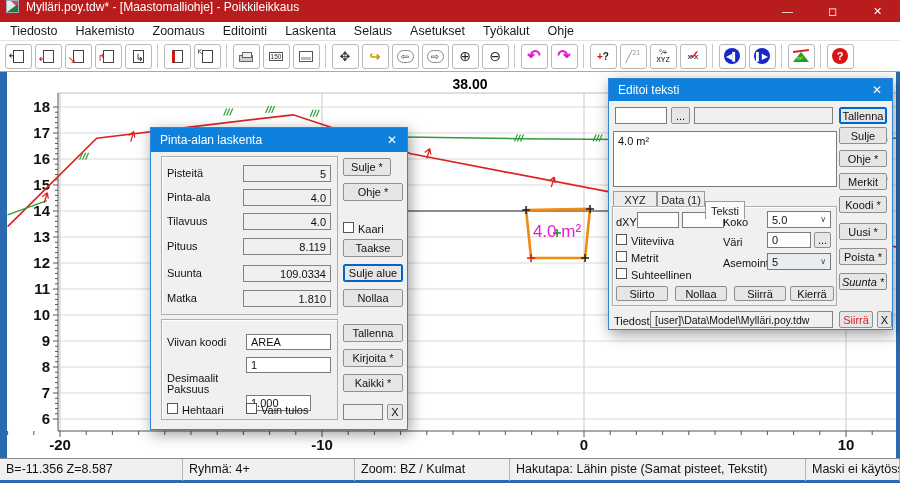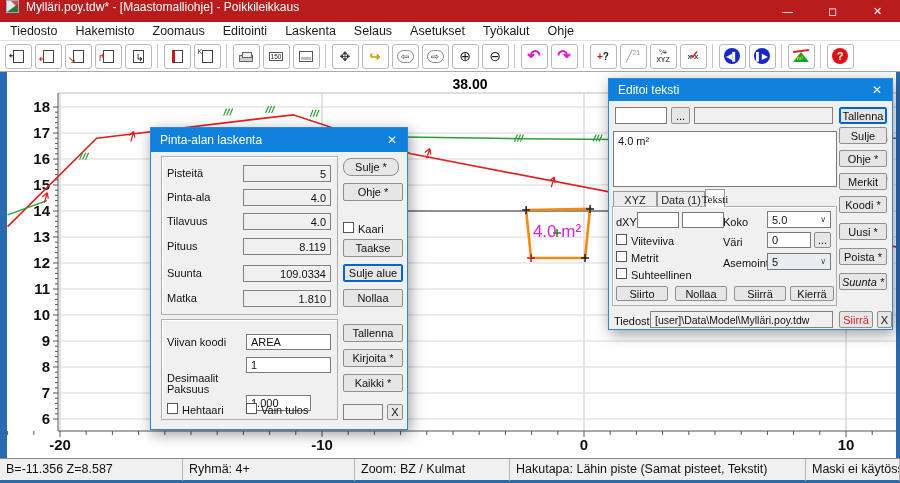--- a/index.html
+++ b/index.html
@@ -411,21 +411,21 @@
         <div class="lbl" style="left: 16px; top: 208px;">Viivan koodi</div>
         <div class="in-field" style="left: 95px; top: 206px; width: 85px; height: 16px;">AREA</div>
         <div class="lbl" style="left: 16px; top: 231px; margin-top: 13px;">Desimaalit</div>
         <div class="in-field" style="left: 95px; top: 229px; width: 85px; height: 16px;">1</div>
         <div class="lbl" style="left: 16px; top: 255px;">Paksuus</div>
         <div class="in-field" style="left: 95px; top: 267px; width: 65px; height: 16px;">1.000</div>
         <div class="cb" style="left: 16px; top: 275px;"></div>
         <div class="cb-lbl" style="left: 31px; top: 276px;">Hehtaari</div>
         <div class="cb" style="left: 95px; top: 275px;"></div>
         <div class="cb-lbl" style="left: 110px; top: 276px;">Vain tulos</div>
-        <div class="btn" style="left: 192px; top: 30px; width: 56px; height: 18px; border-radius: 8px;">Sulje *</div>
+        <div class="btn" style="left: 192px; top: 30px; width: 48px; height: 18px;">Sulje *</div>
         <div class="btn" style="left: 192px; top: 55px; width: 60px; height: 18px;">Ohje *</div>
         <div class="btn" style="left: 192px; top: 111px; width: 60px; height: 18px; text-align: center;">Taakse</div>
         <div class="btn default" style="left: 192px; top: 136px; width: 60px; height: 18px;">Sulje alue</div>
         <div class="btn" style="left: 192px; top: 161px; width: 60px; height: 18px;">Nollaa</div>
         <div class="btn" style="left: 192px; top: 196px; width: 60px; height: 18px;">Tallenna</div>
         <div class="btn" style="left: 192px; top: 221px; width: 60px; height: 18px;">Kirjoita *</div>
         <div class="btn" style="left: 192px; top: 246px; width: 60px; height: 18px;">Kaikki *</div>
         <div class="cb" style="left: 192px; top: 94px;"></div>
         <div class="cb-lbl" style="left: 207px; top: 95px;">Kaari</div>
         <div class="ro-field" style="left: 192px; top: 276px; width: 40px; height: 16px;"></div>
@@ -440,21 +440,21 @@
     </div>
     <div id="text-dlg-content">
         <div class="in-field" style="left: 6px; top: 28px; width: 52px; height: 17px;"></div>
         <div class="btn" style="left: 62px; top: 28px; width: 19px; height: 17px;">...</div>
         <div class="ro-field" style="left: 85px; top: 28px; width: 139px; height: 17px;"></div>
         <div class="in-field" style="left: 4px; top: 52px; width: 224px; height: 56px; align-items: flex-start; padding-top: 3px;">4.0 m²</div>
         <div class="scrollgl" style="top: 55px;">∧</div>
         <div class="scrollgl" style="top: 96px;">∨</div>
         <div class="tab" style="left: 4px; top: 112px; width: 44px;">XYZ</div>
         <div class="tab" style="left: 48px; top: 112px; width: 48px;">Data (1)</div>
-        <div class="tab active" style="left: 96px; top: 112px; width: 20px; font-family: Liberation Serif, serif;">Teksti</div>
+        <div class="tab active" style="left: 96px; top: 124px; width: 40px;">Teksti</div>
         <div class="tab" style="left: 136px; top: 112px; width: 46px; margin-top: 44px;">Mittaus</div>
         <div class="grp" style="left: 3px; top: 127px; width: 225px; height: 100px; background: rgb(240, 240, 240);"></div>
         <div class="lbl" style="left: 7px; top: 137px;">dXY</div>
         <div class="in-field" style="left: 28px; top: 133px; width: 42px; height: 16px;"></div>
         <div class="in-field" style="left: 73px; top: 133px; width: 42px; height: 16px;"></div>
         <div class="lbl" style="left: 114px; top: 137px;">Koko</div>
         <div class="sel" style="left: 158px; top: 132px; width: 64px; height: 17px;">5.0<span class="chev">∨</span></div>
         <div class="cb" style="left: 7px; top: 155px;"></div>
         <div class="cb-lbl" style="left: 22px; top: 156px;">Viiteviiva</div>
         <div class="cb" style="left: 7px; top: 172px;"></div>

